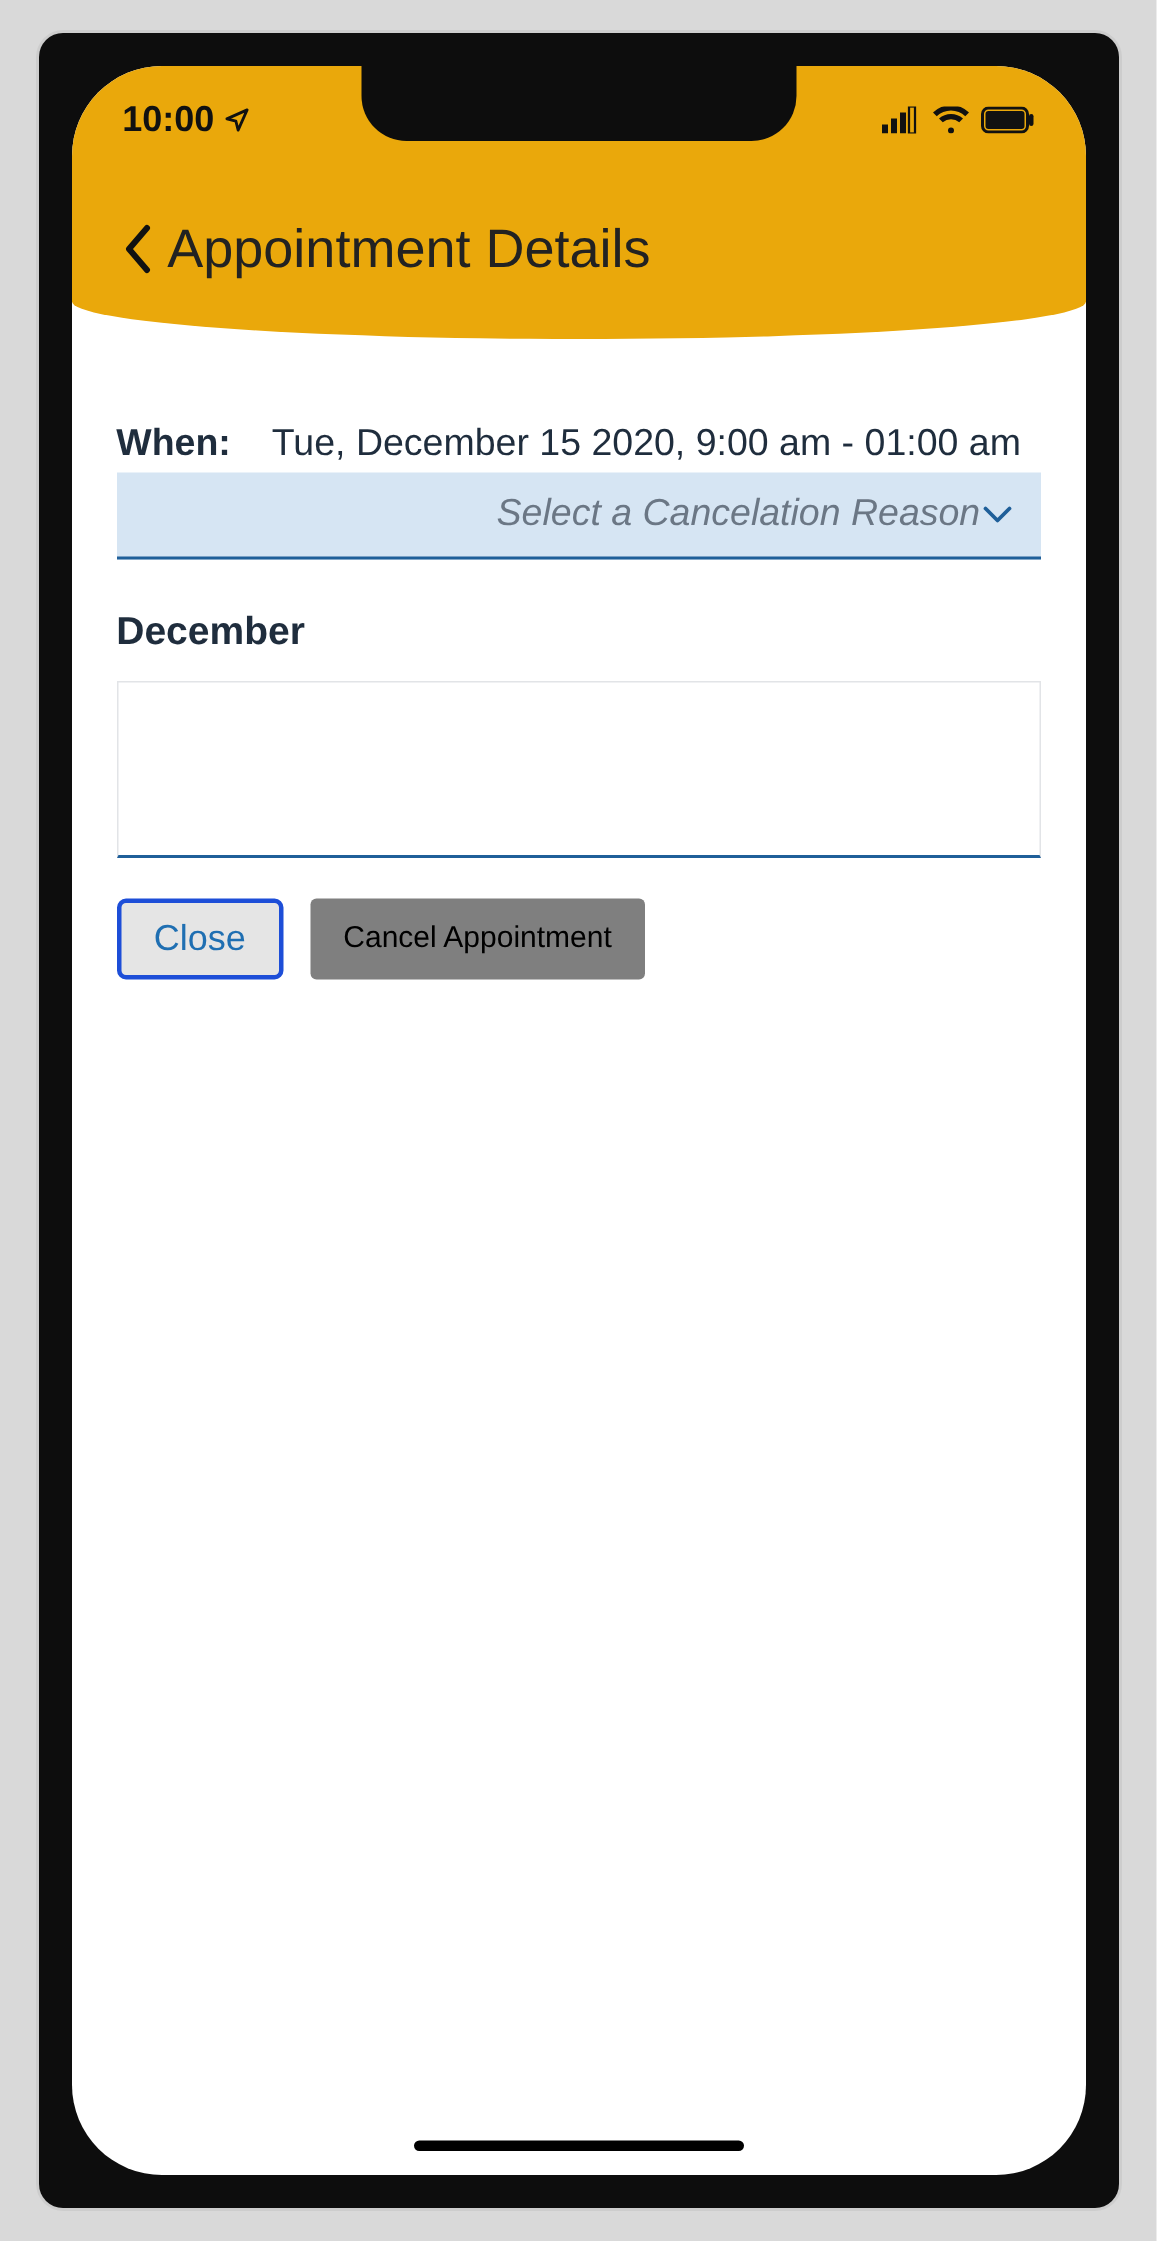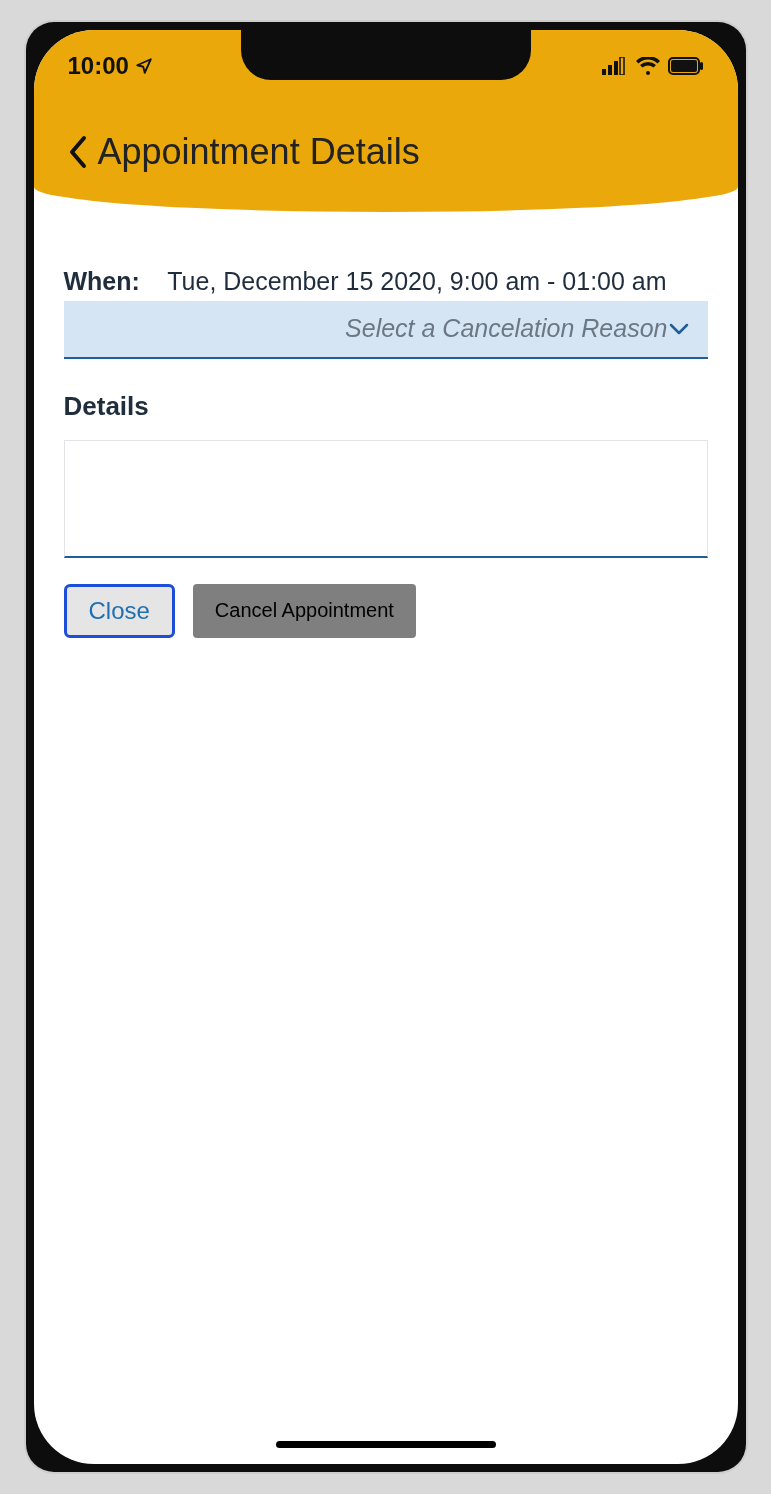--- a/index.html
+++ b/index.html
@@ -9,22 +9,22 @@
     height: 1494px;
     font-family: -apple-system, "Helvetica Neue", Arial, sans-serif;
     display: flex;
     align-items: center;
     justify-content: center;
   }
   .device {
     width: 720px;
     height: 1450px;
     background: #0d0d0d;
-    border-radius: 28px;
-    padding: 8px;
+    border-radius: 16px;
+    padding: 22px;
     position: relative;
     box-shadow: 0 0 0 2px rgba(0,0,0,0.05);
   }
   .screen {
     width: 100%;
     height: 100%;
     background: #fff;
     border-radius: 60px;
     overflow: hidden;
     position: relative;
@@ -220,21 +220,21 @@
 
       <div class="select-box">
         <span class="select-placeholder">Select a Cancelation Reason</span>
         <span class="chevron-down">
           <svg width="22" height="14" viewBox="0 0 22 14" fill="none" stroke="#1f5f99" stroke-width="2.5" stroke-linecap="round" stroke-linejoin="round">
               <polyline points="3,3 11,11 19,3"></polyline>
             </svg>
         </span>
       </div>
 
-      <div class="section-title">Details</div>
+      <div class="section-title">December</div>
 
       <textarea class="comments-box" style=""></textarea>
 
       <div class="button-row">
         <button class="btn-close">Close</button>
         <button class="btn-cancel">Cancel Appointment</button>
       </div>
     </div>
 
     <div class="home-indicator"></div>

